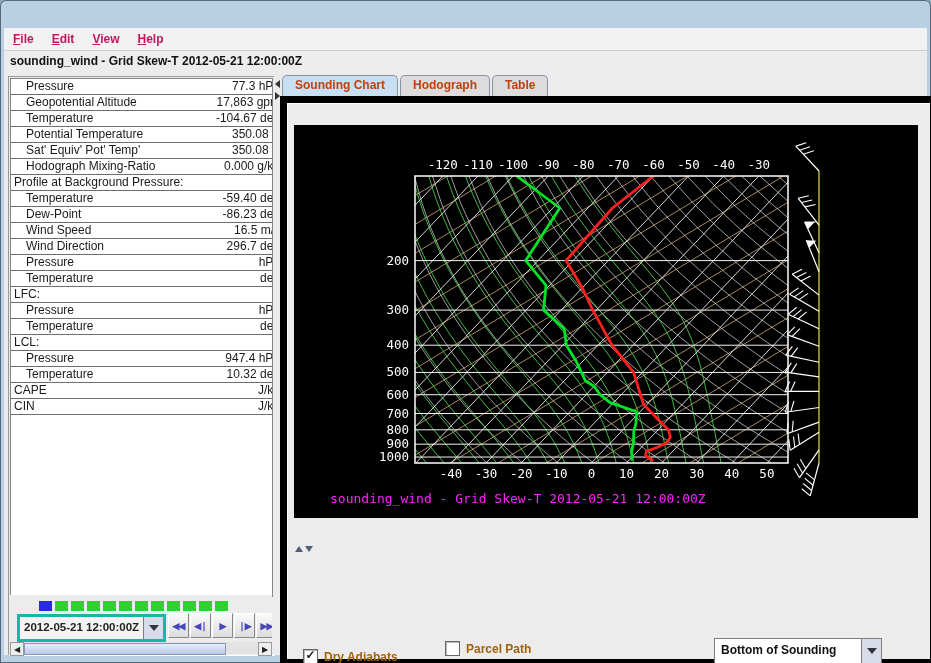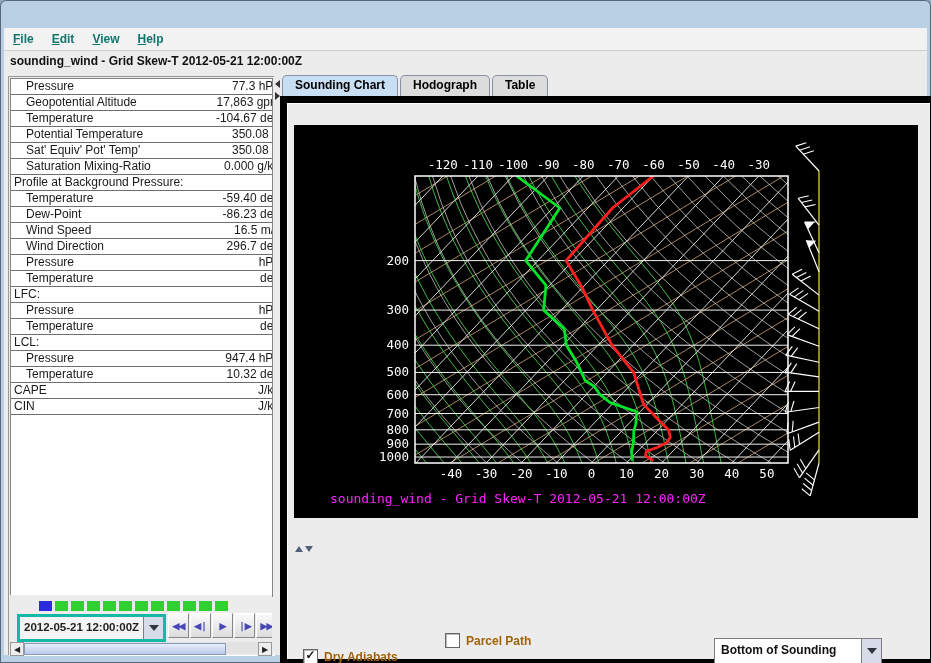--- a/index.html
+++ b/index.html
@@ -20,21 +20,21 @@
   #btn-max{left:834px;width:28px;}
   #btn-close{left:862px;width:55px;border-radius:0 0 4px 4px;
     background:linear-gradient(180deg,#f0a393 0%,#d95f44 45%,#b02a13 50%,#d96e52 100%);}
   .glyph-min{width:12px;height:3px;background:#fff;margin-top:6px;box-shadow:0 1px 1px #334;}
   .glyph-max{width:10px;height:8px;border:2px solid #fff;box-shadow:0 1px 1px #334;}
   .glyph-x{color:#fff;font-weight:bold;font-size:12px;text-shadow:0 1px 1px #501;}
   
   #content{position:absolute;left:4px;top:28px;width:923px;height:627px;background:#ececec;}
   #menubar{position:absolute;left:0;top:0;width:923px;height:22px;background:#f2f2f2;
     border-bottom:1px solid #cfcfcf;display:flex;align-items:center;}
-  .menu-item{font-weight:bold;font-size:12px;color:#0f766e;padding:0 9px;}
+  .menu-item{font-weight:bold;font-size:12px;color:#be185d;padding:0 9px;}
   .menu-item u{text-decoration:underline;}
   #header-label{position:absolute;left:6px;top:26px;font-weight:bold;font-size:12px;color:#111;}
   
   #left-panel{position:absolute;left:4px;top:48px;width:265px;height:578px;
     border:1px solid #9a9a9a;border-right-color:#fff;border-bottom-color:#fff;background:#ececec;}
   #data-table{position:absolute;left:1px;top:1px;width:261px;height:517px;background:#fff;
     overflow:hidden;border:1px solid #848484;}
   .trow{position:relative;height:15px;border-bottom:1px solid #6e6e6e;font-size:12px;color:#1a1a1a;
     line-height:15px;white-space:nowrap;overflow:hidden;}
   .trow .lbl{position:absolute;left:3px;}
@@ -60,21 +60,21 @@
     background:linear-gradient(180deg,#fafafa,#dcdcdc);color:#4747b8;font-size:9px;font-weight:bold;
     display:flex;align-items:center;justify-content:center;letter-spacing:-1px;}
   #hscroll{position:absolute;left:1px;top:565px;width:262px;height:12px;background:#e2e2e2;display:flex;}
   .sbtn{width:12px;height:12px;border:1px solid #999;background:#eee;font-size:8px;color:#222;
     display:flex;align-items:center;justify-content:center;}
   #hthumb{width:200px;height:10px;margin:1px 0;background:linear-gradient(180deg,#e7eefb,#b9c9e8);
     border:1px solid #8898b8;}
   #htrack-rest{flex:1;}
   
   #tabs{position:absolute;left:278px;top:47px;height:21px;display:flex;gap:2px;}
-  .tab{padding:2px 12px 0 12px;font-weight:bold;font-size:12px;color:#000000;border:1px solid #8a93a5;
+  .tab{padding:2px 12px 0 12px;font-weight:bold;font-size:12px;color:#c2410c;border:1px solid #8a93a5;
     border-bottom:none;border-radius:5px 5px 0 0;background:#dcdcdc;height:19px;}
   .tab.sel{background:#c8def2;height:21px;}
   #right-panel{position:absolute;left:276px;top:68px;width:643px;height:556px;
     border:7px solid #000000;background:#ececec;box-shadow:inset 1px 1px 0 #fff;}
   #chart-panel{position:absolute;left:7px;top:22px;width:624px;height:393px;background:#000;}
   #vsplit-arrows{position:absolute;left:8px;top:443px;display:flex;gap:2px;}
   .mini-tri-up{width:0;height:0;border-left:4px solid transparent;border-right:4px solid transparent;border-bottom:6px solid #52607a;}
   .mini-tri-dn{width:0;height:0;border-left:4px solid transparent;border-right:4px solid transparent;border-top:6px solid #52607a;}
   
   #controls{position:absolute;left:0px;top:450px;width:641px;height:105px;}
@@ -118,21 +118,21 @@
           </div>
           <div class="trow indent">
             <span class="lbl">Potential Temperature</span>
             <span class="val">350.08 K</span>
           </div>
           <div class="trow indent">
             <span class="lbl">Sat' Equiv' Pot' Temp'</span>
             <span class="val">350.08 K</span>
           </div>
           <div class="trow indent">
-            <span class="lbl">Saturation Mixing-Ratio</span>
+            <span class="lbl">Hodograph Mixing-Ratio</span>
             <span class="val">0.000 g/kg</span>
           </div>
           <div class="trow">
             <span class="lbl">Profile at Background Pressure:</span>
             <span class="val"></span>
           </div>
           <div class="trow indent">
             <span class="lbl">Temperature</span>
             <span class="val">-59.40 deg</span>
           </div>
@@ -453,20 +453,20 @@
           <div class="fld">Bottom of Sounding</div>
           <div class="combo-btn">
               <div class="combo-arrow"></div>
             </div>
         </div>
 
       <div class="cb-row" style="left: 16px; top: 96px;">
             <div class="cbox">✓</div>
             <span class="cb-label">Dry Adiabats</span>
           </div>
-          <div class="cb-row" style="left: 158px; top: 80px;">
+          <div class="cb-row" style="left: 158px; top: 88px;">
             <div class="cbox"></div>
             <span class="cb-label">Parcel Path</span>
           </div>
         </div>
     </div>
   </div>
 </div>
 
 </body></html>

